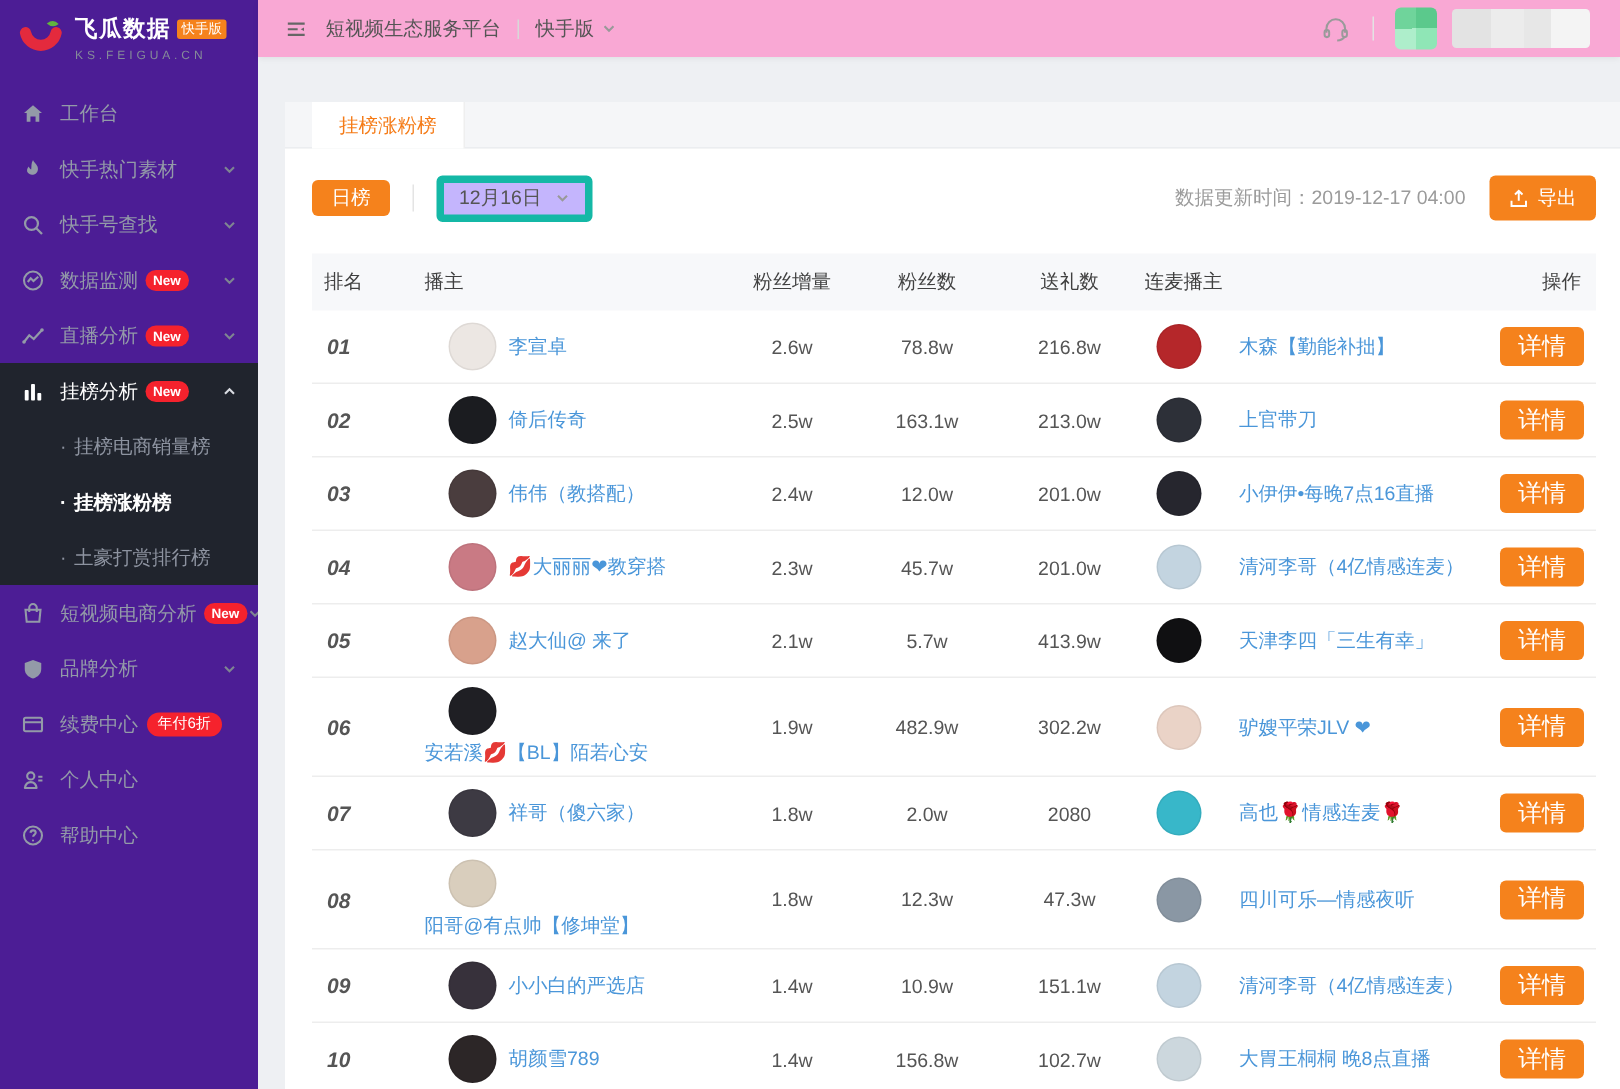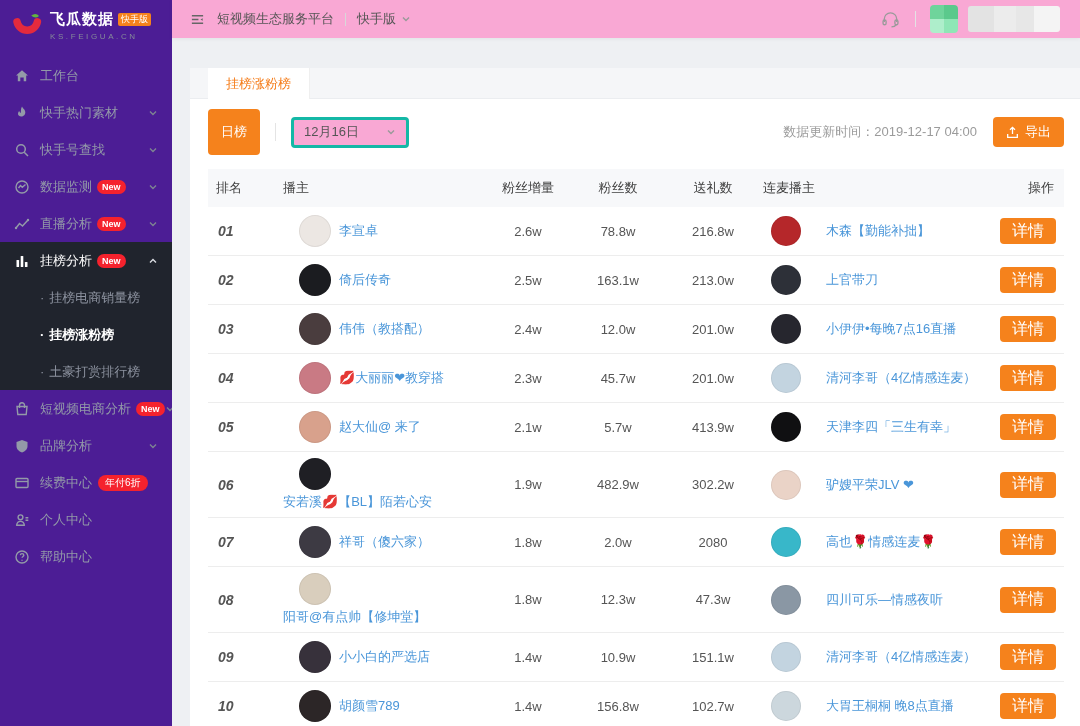--- a/index.html
+++ b/index.html
@@ -55,23 +55,23 @@
     background:linear-gradient(90deg,#e3e3e3 0 28%,#ececec 0 52%,#e7e7e7 0 72%,#f4f4f4 0); }
 
   
   .page { flex:1; padding:30px 0 0 18px; min-height:0; }
   .card { background:#fff; height:100%; display:flex; flex-direction:column; overflow:hidden; }
   .tabstrip { height:31px; background:#f5f6f8; border-bottom:1px solid #ebedf0; display:flex; padding-left:18px; flex-shrink:0; }
   .tab { background:#fff; color:#f57b17; font-size:13px; display:flex; align-items:center; padding:0 18px; border-right:1px solid #efefef; cursor:pointer; margin-bottom:-1px; }
   .card-body { flex:1; padding:17px 16px 0 18px; display:flex; flex-direction:column; min-height:0; }
 
   .controls { display:flex; align-items:center; height:32px; flex-shrink:0; }
-  .btn-rank { background:#f5821c; color:#fff; border:none; border-radius:4px; height:46px; padding:0 13px; font-size:13px; cursor:pointer; font-family:Liberation Mono, monospace; }
+  .btn-rank { background:#f5821c; color:#fff; border:none; border-radius:4px; height:24px; padding:0 13px; font-size:13px; cursor:pointer; font-family:Liberation Mono, monospace; }
   .ctl-div { width:1px; height:18px; background:#e4e4e4; margin:0 15px; }
-  .select { width:118px; height:31px; border:3px solid #14b8a6; border-radius:4px; display:flex; align-items:center; padding:0 10px; color:#555; cursor:pointer; background:#f9a8d4; }
+  .select { width:104px; height:31px; border:5px solid #14b8a6; border-radius:4px; display:flex; align-items:center; padding:0 10px; color:#555; cursor:pointer; background:#c4b5fd; }
   .select .chev-wrap { margin-left:auto; color:#999; }
   .spacer { flex:1; }
   .update-info { color:#9b9b9b; margin-right:16px; }
   .btn-export { background:#f5821c; color:#fff; border:none; border-radius:4px; height:30px; padding:0 13px; font-size:13px; display:flex; align-items:center; gap:6px; cursor:pointer; font-family:inherit; }
   .btn-export svg { width:13px; height:13px; }
 
   
   .table { margin-top:21px; }
   .tgrid { display:grid; grid-template-columns:75px 200px 90px 90px 100px 230px 1fr; align-items:center; }
   .thead { height:38px; background:#f7f8fa; color:#404040; }

